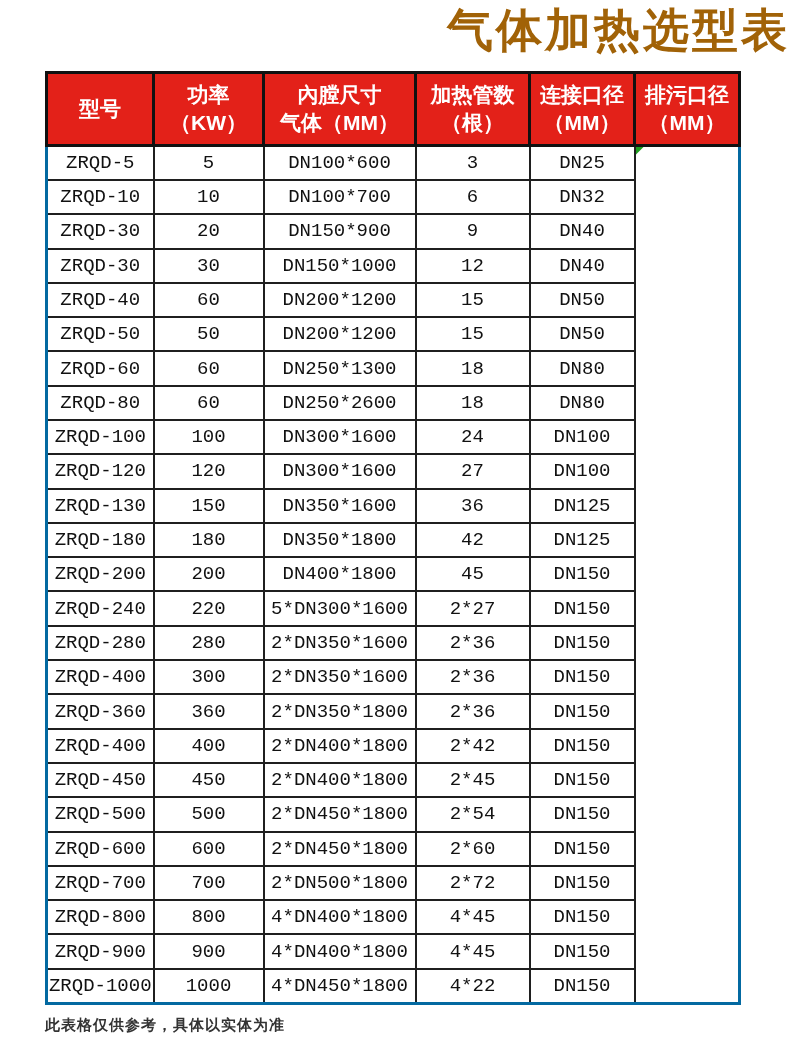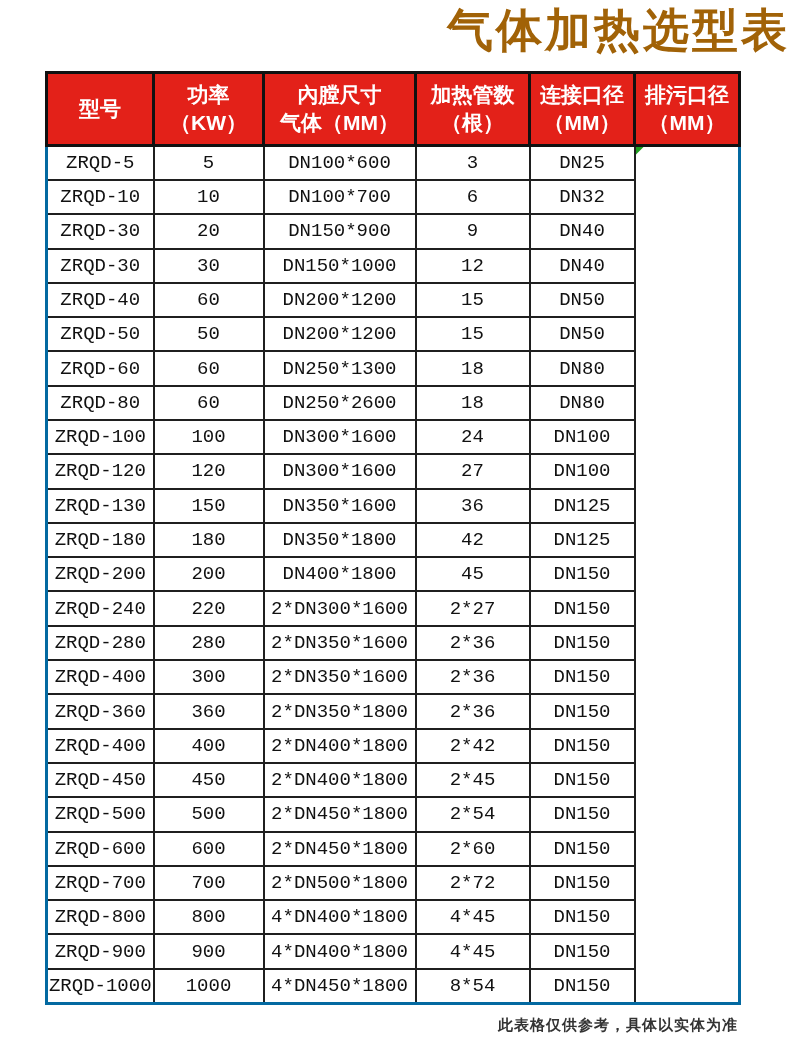--- a/index.html
+++ b/index.html
@@ -70,21 +70,20 @@
     top: 0;
     left: 0;
     width: 8px;
     height: 8px;
     background: #1f9e1f;
     clip-path: polygon(0 0, 100% 0, 0 100%);
   }
   .footnote {
     width: 693px;
     margin: 11px 0 0 45px;
-    text-align: right;
     font-family: "Liberation Sans", sans-serif;
     font-size: 15px;
     font-weight: 600;
     color: #333333;
     letter-spacing: 1px;
   }
 </style>
 </head>
 <body>
 
@@ -217,21 +216,21 @@
         <tr>
           <td>ZRQD-200</td>
           <td>200</td>
           <td>DN400*1800</td>
           <td>45</td>
           <td>DN150</td>
         </tr>
         <tr>
           <td>ZRQD-240</td>
           <td>220</td>
-          <td>2*DN300*1600</td>
+          <td>5*DN300*1600</td>
           <td>2*27</td>
           <td>DN150</td>
         </tr>
         <tr>
           <td>ZRQD-280</td>
           <td>280</td>
           <td>2*DN350*1600</td>
           <td>2*36</td>
           <td>DN150</td>
         </tr>
@@ -295,21 +294,21 @@
           <td>ZRQD-900</td>
           <td>900</td>
           <td>4*DN400*1800</td>
           <td>4*45</td>
           <td>DN150</td>
         </tr>
         <tr>
           <td>ZRQD-1000</td>
           <td>1000</td>
           <td>4*DN450*1800</td>
-          <td>8*54</td>
+          <td>4*22</td>
           <td>DN150</td>
         </tr>
       </tbody>
   </table>
 
   <div class="footnote">此表格仅供参考，具体以实体为准</div>
 
 </div>
 
 </body></html>

